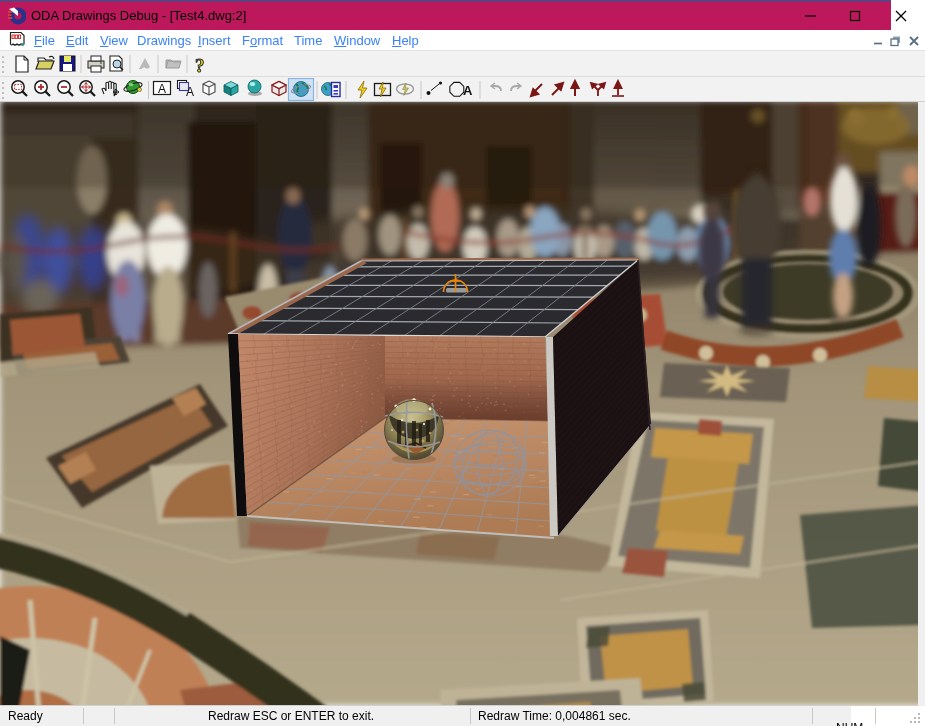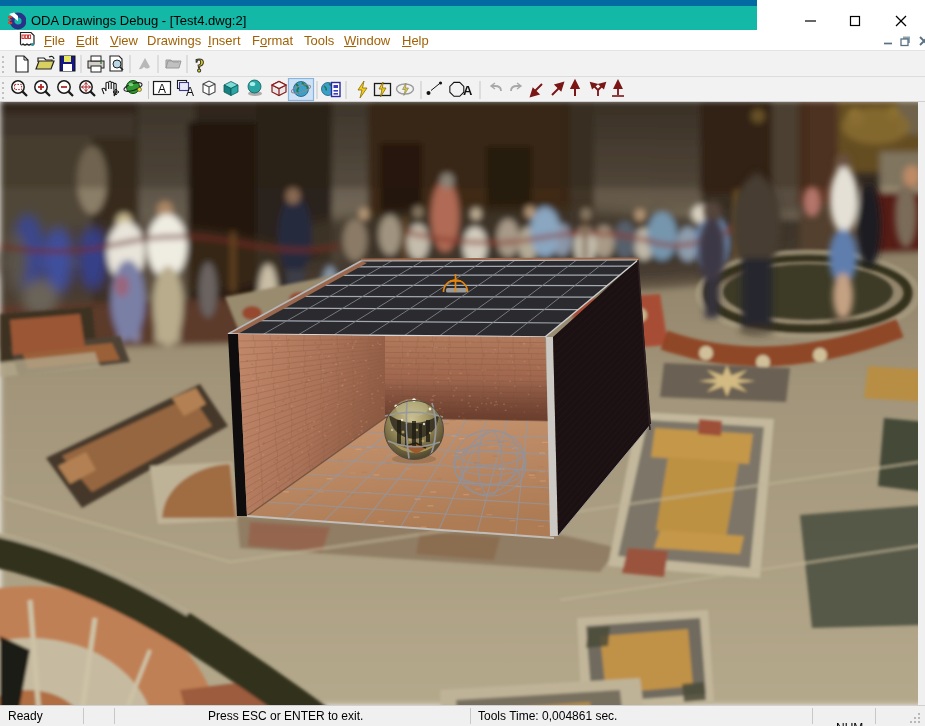--- a/index.html
+++ b/index.html
@@ -1,49 +1,49 @@
 <!DOCTYPE html>
 <html><head><meta charset="utf-8">
 <style>
   html,body { margin:0; padding:0; width:925px; height:726px; overflow:hidden;
     font-family:"Liberation Sans", sans-serif; background:#fff; }
   .abs { position:absolute; }
 </style></head>
 <body>
-<div class="abs" style="left:0;top:0;width:757px;height:30px;background:#14b8a6;border-top:6px solid #0369a1;box-sizing:border-box">
+<div class="abs" style="left:0;top:0;width:891px;height:30px;background:#be185d;border-top:1px solid #0369a1;box-sizing:border-box">
   <svg class="abs" style="left:8px;top:6px" width="18" height="18" viewBox="0 0 18 18">
     <circle cx="10" cy="9" r="6" fill="none" stroke="#2a3188" stroke-width="4.8"></circle>
     <path d="M10,9 L1,2 L6,0.5 L10,4 Z" fill="#fff"></path>
     <rect x="0" y="4.2" width="4.2" height="1.7" fill="#e8402a"></rect>
     <rect x="0" y="7.2" width="3.4" height="1.7" fill="#e8402a"></rect>
     <rect x="0" y="10.2" width="4.2" height="1.7" fill="#e8402a"></rect>
   </svg>
   <div class="abs" style="left:31px;top:7px;font-size:13px;color:#000">ODA Drawings Debug - [Test4.dwg:2]</div>
   <svg class="abs" style="left:798px;top:0" width="127" height="30" viewBox="0 0 127 30">
     <line x1="7" y1="15" x2="18" y2="15" stroke="#000" stroke-width="1.2"></line>
     <rect x="52.5" y="10.5" width="9" height="9" fill="none" stroke="#000" stroke-width="1.2"></rect>
     <line x1="98" y1="10" x2="108" y2="20" stroke="#000" stroke-width="1.2"></line>
     <line x1="108" y1="10" x2="98" y2="20" stroke="#000" stroke-width="1.2"></line>
   </svg>
 </div>
-<div class="abs" style="left:12px;top:30px;width:767px;height:20px;background:#fff;font-size:13px;color:#a16207">
+<div class="abs" style="left:2px;top:30px;width:767px;height:20px;background:#fff;font-size:13px;color:#3b82f6">
   <svg class="abs" style="left:7px;top:1px" width="17" height="17" viewBox="0 0 17 17">
     <path d="M1.5,1.5 h10.5 l3,3 v8.5 q-2,2 -3,0 q-2,2 -4,0 q-2,2 -4,0 q-1.5,2 -2.5,0 Z" fill="#fff" stroke="#222" stroke-width="1.2"></path>
     <rect x="3" y="4" width="2.2" height="3.5" fill="none" stroke="#d02020" stroke-width="0.9"></rect>
     <rect x="6.2" y="4" width="2.2" height="3.5" fill="none" stroke="#d02020" stroke-width="0.9"></rect>
     <rect x="9.4" y="4" width="2.2" height="3.5" fill="none" stroke="#d02020" stroke-width="0.9"></rect>
     <circle cx="13.5" cy="13.5" r="1.4" fill="#2a9a9a"></circle>
   </svg>
   <span class="abs" style="left:32px;top:3px"><u>F</u>ile</span>
   <span class="abs" style="left:64px;top:3px"><u>E</u>dit</span>
   <span class="abs" style="left:98px;top:3px"><u>V</u>iew</span>
   <span class="abs" style="left:135px;top:3px">Drawings</span>
   <span class="abs" style="left:196px;top:3px"><u>I</u>nsert</span>
   <span class="abs" style="left:240px;top:3px">F<u>o</u>rmat</span>
-  <span class="abs" style="left:292px;top:3px">Tools</span>
+  <span class="abs" style="left:292px;top:3px">Time</span>
   <span class="abs" style="left:332px;top:3px"><u>W</u>indow</span>
   <span class="abs" style="left:390px;top:3px"><u>H</u>elp</span>
   <svg class="abs" style="left:866px;top:2px" width="60" height="16" viewBox="0 0 60 16">
     <g stroke="#5a7184" stroke-width="1.7" fill="none">
       <line x1="6" y1="11.5" x2="14" y2="11.5"></line>
       <rect x="25" y="4.5" width="7" height="6.5" fill="#8fa3b0" stroke="none"></rect>
       <rect x="23" y="7" width="7" height="6.5" fill="#fff" stroke="#5a7184" stroke-width="1.3"></rect>
       <path d="M42,5 l8,8 M50,5 l-8,8" stroke-width="1.9"></path>
     </g>
   </svg>
@@ -1493,27 +1493,27 @@
   <circle cx="414" cy="430" r="29.5" fill="none" stroke="#55493a" stroke-width="1"></circle>
   <rect x="446" y="288" width="21" height="4.5" rx="1.5" fill="#9a9a9a"></rect>
   <path d="M443.5,292 A12,12 0 0 1 467.5,292" fill="none" stroke="#e8860a" stroke-width="1.7"></path>
   <line x1="455.5" y1="274" x2="455.5" y2="292" stroke="#e8860a" stroke-width="1.7"></line>
   <line x1="450" y1="281" x2="461" y2="281" stroke="#e8860a" stroke-width="1.7"></line>
 </g>
 
 <rect x="918" y="102" width="7" height="604" fill="#f0f0f0"></rect>
 </svg>
 
-<div class="abs" style="left:0;top:705px;width:925px;height:21px;background:#f0f0f0;border-top:1px solid #d0d0d0;box-sizing:border-box;font-size:12px;color:#000">
+<div class="abs" style="left:0;top:705px;width:851px;height:21px;background:#f0f0f0;border-top:1px solid #d0d0d0;box-sizing:border-box;font-size:12px;color:#000">
   <span class="abs" style="left:8px;top:3px">Ready</span>
   <div class="abs" style="left:83px;top:2px;width:1px;height:16px;background:#c8c8c8"></div>
   <div class="abs" style="left:114px;top:2px;width:1px;height:16px;background:#c8c8c8"></div>
-  <span class="abs" style="left:208px;top:3px">Press ESC or ENTER to exit.</span>
+  <span class="abs" style="left:208px;top:3px">Redraw ESC or ENTER to exit.</span>
   <div class="abs" style="left:470px;top:2px;width:1px;height:16px;background:#c8c8c8"></div>
-  <span class="abs" style="left:478px;top:3px">Tools Time: 0,004861 sec.</span>
+  <span class="abs" style="left:478px;top:3px">Redraw Time: 0,004861 sec.</span>
   <div class="abs" style="left:812px;top:2px;width:1px;height:16px;background:#c8c8c8"></div>
   <span class="abs" style="left:836px;top:15px">NUM</span>
   <div class="abs" style="left:875px;top:2px;width:1px;height:16px;background:#c8c8c8"></div>
   <svg class="abs" style="left:908px;top:5px" width="14" height="14">
       <g fill="#b8b8b8">
     <rect x="10" y="10" width="2" height="2"></rect>
         <rect x="10" y="6" width="2" height="2"></rect>
         <rect x="10" y="2" width="2" height="2"></rect>
     <rect x="6" y="10" width="2" height="2"></rect>
         <rect x="6" y="6" width="2" height="2"></rect>

